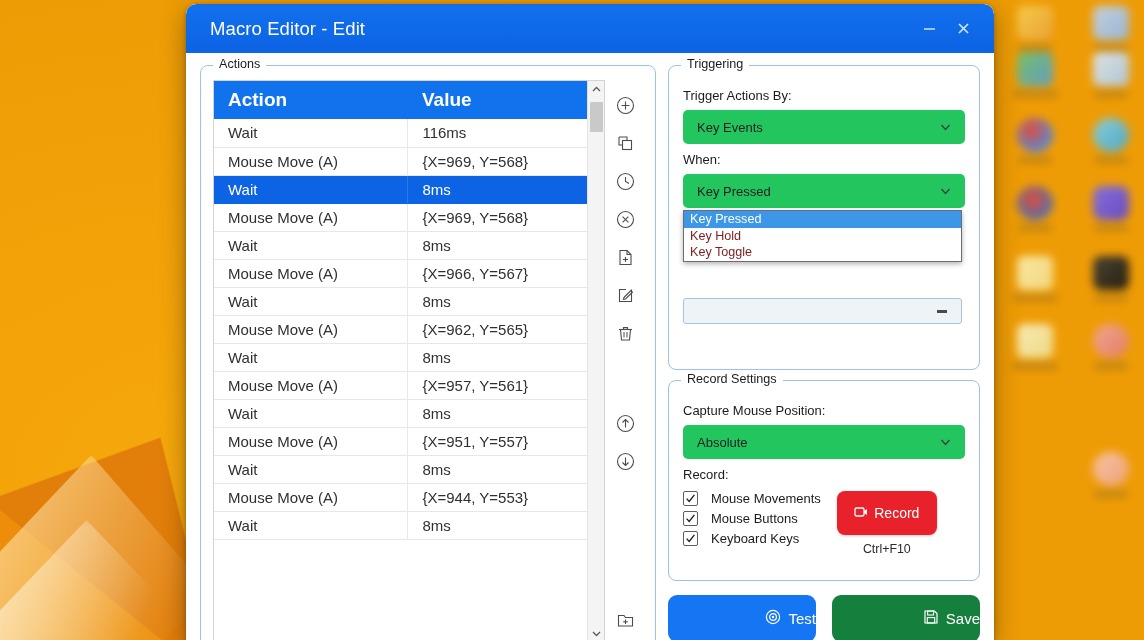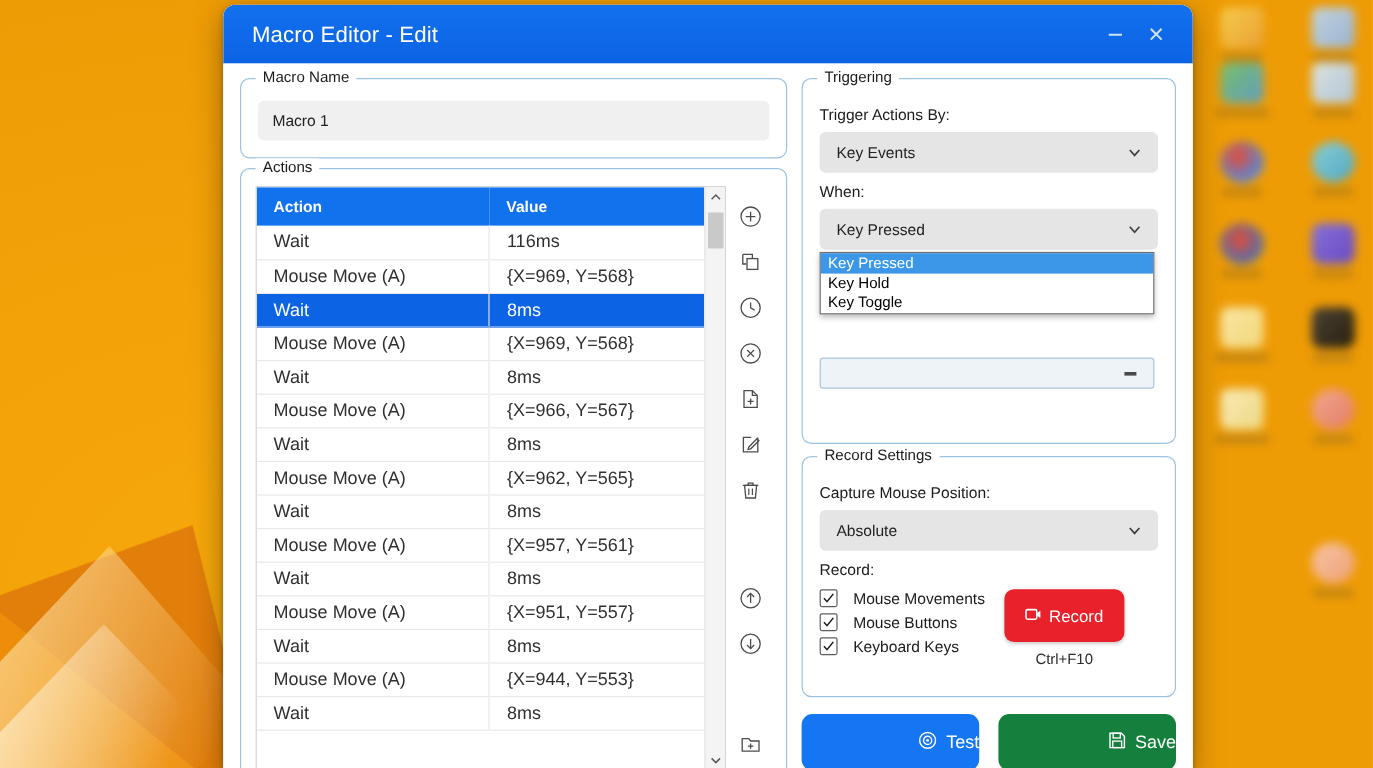--- a/index.html
+++ b/index.html
@@ -113,21 +113,21 @@
 
   
   #actions-group { flex: 1; padding: 14px 10px 12px 12px; display: flex; min-height: 0; }
   #table-wrap {
     flex: 1; display: flex; min-height: 0;
     border: 1px solid #D4D4D4; background: #FFFFFF; overflow: hidden;
   }
   #table-scroll { flex: 1; overflow: hidden; position: relative; }
   table { width: 100%; border-collapse: collapse; table-layout: fixed; }
   thead th {
-    background: #1172EE; color: #FFFFFF; font-size: 13px; font-weight: bold;
+    background: #1172EE; color: #FFFFFF; font-size: 19px; font-weight: bold;
     text-align: left; padding: 8px 0 8px 14px; height: 32px;
   }
   thead th.col-action { width: 52%; }
   tbody td {
     font-size: 15px; color: #303030; padding: 0 0 0 14px;
     height: 28px; border-bottom: 1px solid #E8E8E8;
     white-space: nowrap; overflow: hidden;
   }
   tbody td.val { border-left: 1px solid #E8E8E8; }
   tbody tr.selected td { background: #0C63E4; color: #FFFFFF; border-bottom-color: #0C63E4; }
@@ -154,36 +154,36 @@
     color: #4C4C4C; cursor: pointer;
   }
   .rail-gap { height: 52px; }
   .rail-spacer { flex: 1; }
 
   
   #triggering-group { padding: 18px 14px 14px; height: 305px; position: relative; }
   #record-group { padding: 18px 14px 24px; flex: 1; }
   .field-label { font-size: 13px; color: #1B1B1B; margin: 4px 0 7px; }
   .select-box {
-    position: relative; height: 34px; background: #e5e5e5; border-radius: 5px;
+    position: relative; height: 34px; background: #22c55e; border-radius: 5px;
     display: flex; align-items: center; padding: 0 34px 0 14px;
     font-size: 13px; color: #222; cursor: pointer; margin-bottom: 8px;
   }
   .select-box .chev {
     position: absolute; right: 12px; top: 50%; transform: translateY(-50%);
     color: #3F3F3F; display: flex;
   }
 
   
   #when-dropdown {
     position: absolute; left: 14px; top: 144px; width: 279px;
     background: #FFFFFF; border: 1px solid #6E6E6E;
     box-shadow: 0 2px 5px rgba(0,0,0,.3); z-index: 40;
   }
-  .dd-item { height: 16.5px; line-height: 16.5px; font-size: 12.6px; padding: 0 6px; color: #000000; cursor: pointer; }
+  .dd-item { height: 16.5px; line-height: 16.5px; font-size: 12.6px; padding: 0 6px; color: #7f1d1d; cursor: pointer; }
   .dd-item.active { background: #3C97E8; color: #FFFFFF; }
 
   
   #hidden-key-input {
     position: absolute; left: 14px; top: 232px; width: 279px; height: 26px;
     background: #EEF3F8; border: 1px solid #A8C4DC; border-radius: 3px; z-index: 5;
   }
   #hidden-key-input .dash { position: absolute; right: 14px; top: 11px; width: 10px; height: 3px; background: #4A4A4A; }
 
   
@@ -296,24 +296,20 @@
         <line x1="4" y1="4" x2="13" y2="13" stroke="currentColor" stroke-width="1.7"></line>
         <line x1="13" y1="4" x2="4" y2="13" stroke="currentColor" stroke-width="1.7"></line>
       </svg>
     </div>
   </div>
 
   <div id="win-body">
 
     <div id="left-col">
 
-      <div class="group" id="macro-name-group">
-        <span class="legend">Macro Name</span>
-        <input id="macro-name-input" type="text" value="Macro 1" style="">
-      </div>
 
       <div class="group" id="actions-group">
         <span class="legend">Actions</span>
 
         <div id="table-wrap">
           <div id="table-scroll">
             <table>
               <thead>
                 <tr>
                   <th class="col-action">Action</th>

